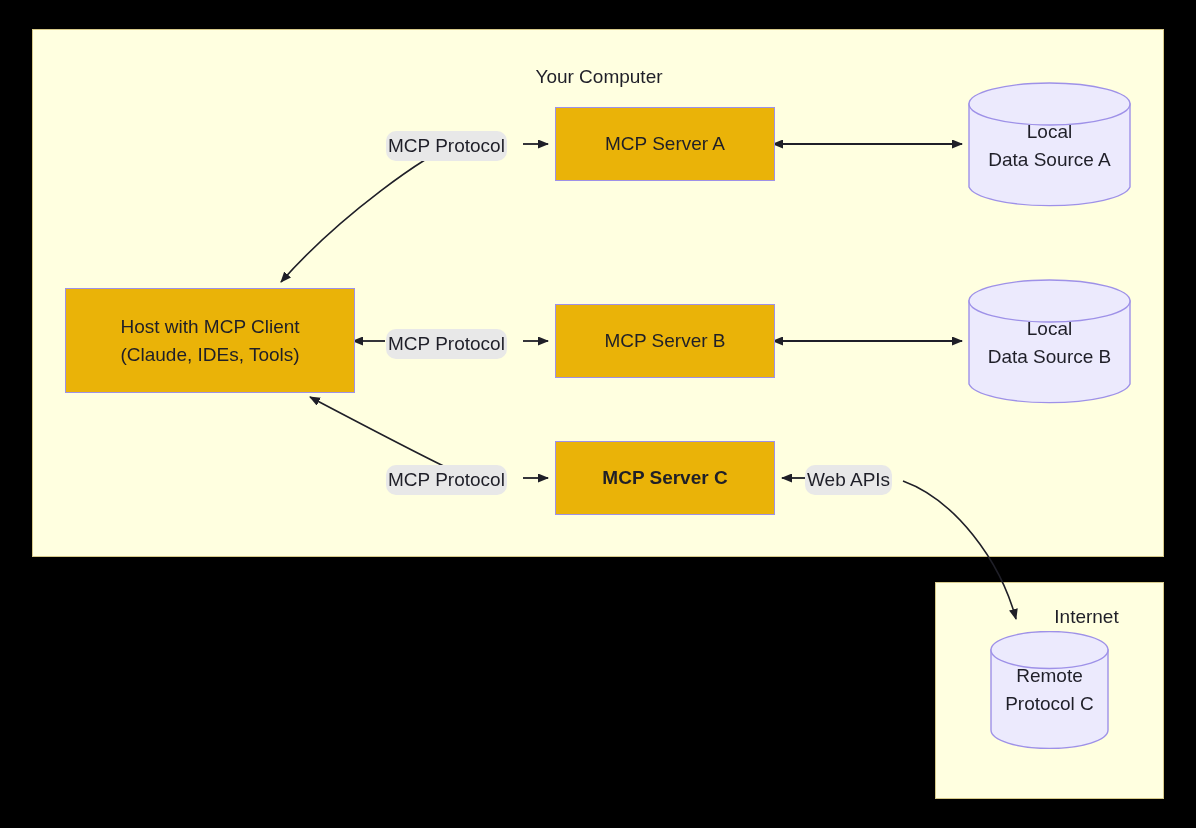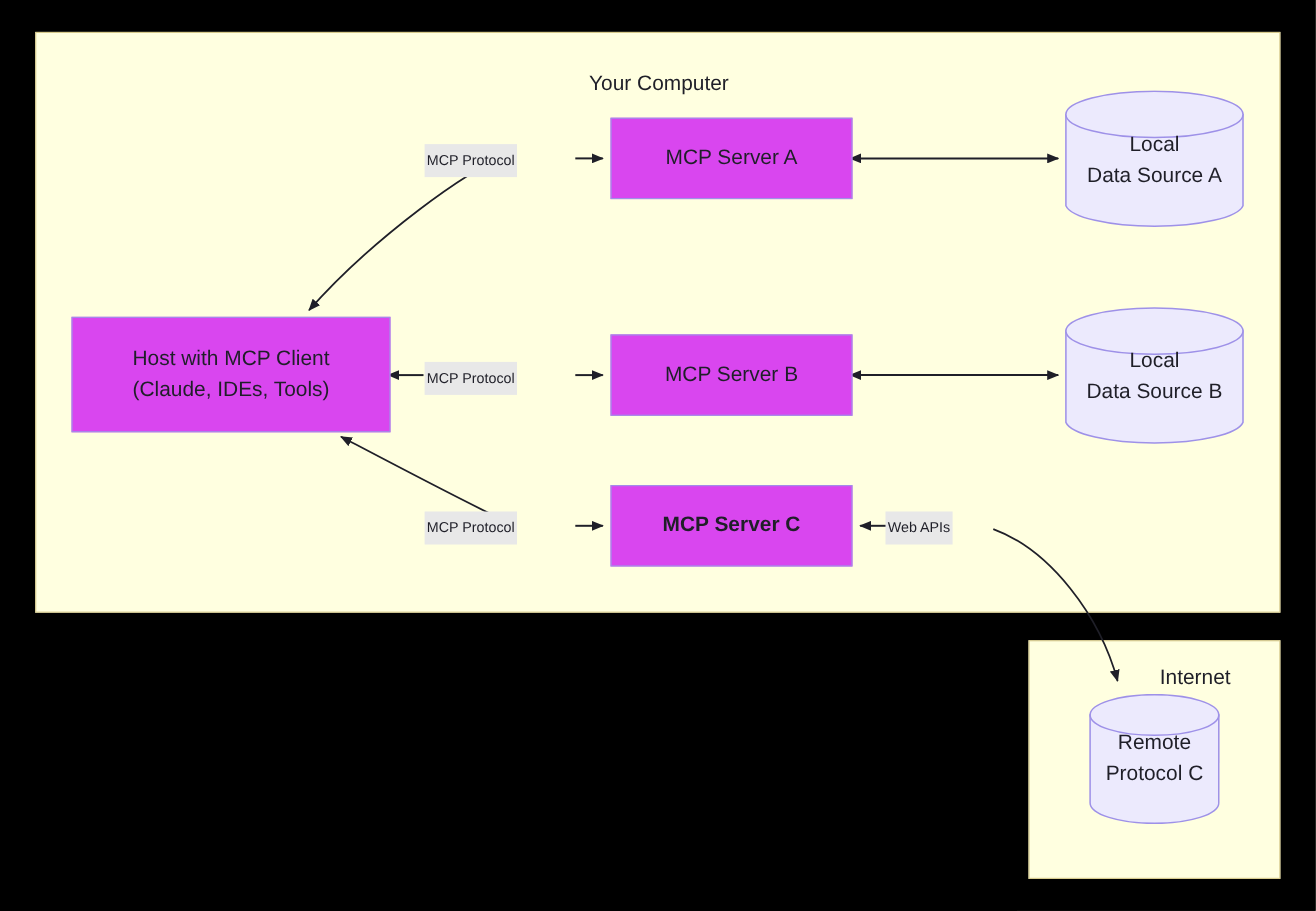--- a/index.html
+++ b/index.html
@@ -56,21 +56,21 @@
   }
   #internet-title {
     left: 0;
     top: 23px;
     width: 229px;
     padding-left: 36px;
   }
   
   .proc-box {
     position: absolute;
-    background: #d946ef;
+    background: #eab308;
     border: 1px solid #9e91e8;
     box-sizing: border-box;
     display: flex;
     flex-direction: column;
     align-items: center;
     justify-content: center;
     font-size: 19px;
     line-height: 28px;
     color: #1f1f28;
     text-align: center;
@@ -110,25 +110,26 @@
     left: 0;
     top: 0;
     width: 1196px;
     height: 828px;
     pointer-events: none;
   }
   
   .edge-label {
     position: absolute;
     background: #E8E8E8;
-    font-size: 13px;
+    font-size: 19px;
     line-height: 24px;
     color: #1f1f28;
     white-space: nowrap;
     padding: 3px 2px;
+    border-radius: 10px;
   }
   #label-proto-a { left: 386px; top: 131px; }
   #label-proto-b { left: 386px; top: 329px; }
   #label-proto-c { left: 386px; top: 465px; }
   #label-web-apis { left: 805px; top: 465px; }
 </style>
 </head>
 <body>
 
 <div id="diagram-root">

